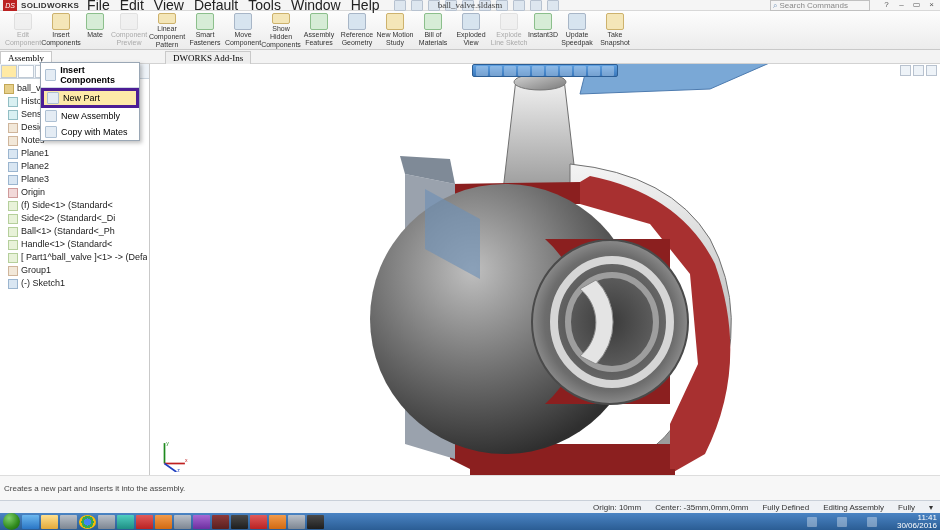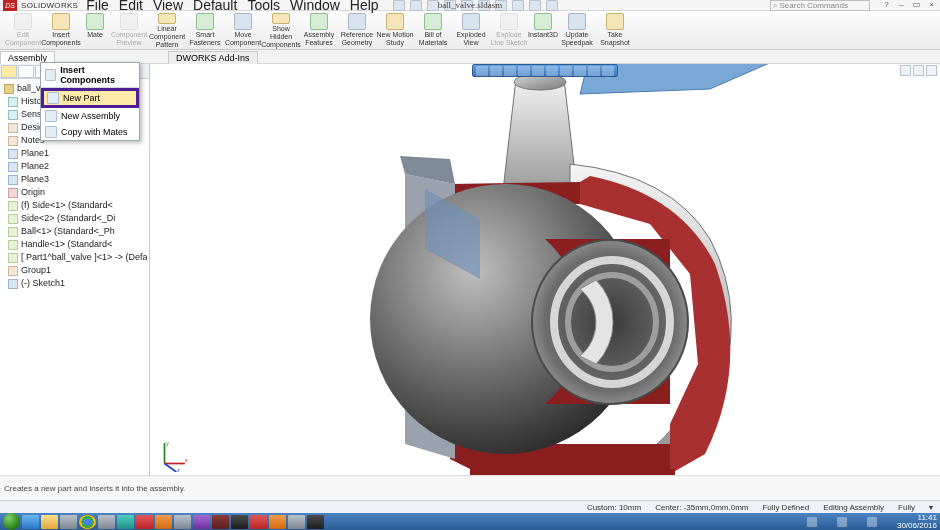--- a/index.html
+++ b/index.html
@@ -1,21 +1,21 @@
 <!DOCTYPE html>
 <html><head>
 <meta charset="utf-8">
 <style>
 * { margin: 0; padding: 0; box-sizing: border-box; font-family: "Segoe UI", Tahoma, sans-serif; }
 body { width: 940px; height: 530px; overflow: hidden; background: #fff; font-size: 10px; position: relative; }
 
 
 .title-bar { height: 11px; background: #f5f5f5; border-bottom: 1px solid #d8d8d8; display: flex; align-items: center; padding: 0 3px; }
 .sw-logo { width: 14px; height: 11px; background: #b22; margin-right: 4px; display: flex; align-items: center; justify-content: center; color: #fff; font-size: 7px; font-style: italic; }
-.sw-name { font-weight: normal; font-size: 8px; color: #333; letter-spacing: 0.3px; }
+.sw-name { font-weight: bold; font-size: 8px; color: #333; letter-spacing: 0.3px; }
 .menu-bar { display: flex; gap: 10px; margin-left: 8px; font-size: 14px; color: #222; }
 .menu-item { cursor: pointer; }
 .qat { margin-left: 14px; display: flex; gap: 5px; }
 .qat-icon { width: 12px; height: 11px; background: #dde6ef; border: 1px solid #b7c2d0; border-radius: 1px; }
 .doc-title { position: absolute; left: 50%; transform: translateX(-50%); font-size: 9px; color: #444; font-family: Liberation Serif, serif; }
 .search-box { position: absolute; right: 70px; top: 0; height: 11px; border: 1px solid #c0c0c0; width: 100px; font-size: 8px; padding: 0 2px; color: #888; display: flex; align-items: center; }
 .win-controls { position: absolute; right: 3px; top: 0; display: flex; gap: 4px; font-size: 8px; color: #555; }
 .win-btn { width: 11px; text-align: center; }
 
 
@@ -24,21 +24,21 @@
 .ribbon-btn.narrow { width: 30px; }
 .ribbon-icon { width: 18px; height: 17px; background: #d7e4ef; border: 1px solid #a8b6c7; border-radius: 2px; }
 .ribbon-icon.gold { background: #f4e6b8; border-color: #cdb26d; }
 .ribbon-icon.green { background: #d6ecd6; border-color: #8cbf8c; }
 .ribbon-icon.disabled { background: #ececec; border-color: #d0d0d0; opacity: 0.6; }
 .ribbon-label { font-size: 7px; color: #333; text-align: center; line-height: 8px; margin-top: 1px; }
 .ribbon-label.disabled { color: #aaa; }
 
 
 .tab-row { height: 14px; background: #f3f3f3; border-bottom: 1px solid #d2d2d2; display: flex; align-items: flex-end; font-size: 9px; }
-.tab { padding: 1px 7px; border: 1px solid #c9c9c9; border-bottom: none; background: #fff; margin-right: 1px; position: relative; top: 1px; }
+.tab { padding: 1px 7px; border: 1px solid #c9c9c9; border-bottom: none; background: #fff; margin-right: 1px; position: relative; top: 1px; font-family: Liberation Serif, serif; }
 .tab.inactive { background: #eee; }
 
 
 .dropdown-menu { position: absolute; top: 62px; left: 40px; width: 100px; background: #fff; border: 1px solid #9aa7b5; box-shadow: 2px 2px 4px rgba(0,0,0,0.25); z-index: 50; }
 .dropdown-item { display: flex; align-items: center; padding: 2px 4px; font-size: 9px; }
 .dropdown-item.selected { background: #fde9a8; border: 3px solid #4c1d95; padding: 1px 3px; }
 .dd-icon { width: 12px; height: 12px; background: #e4ecf4; border: 1px solid #adc0d3; margin-right: 4px; border-radius: 1px; }
 
 
 .left-panel { position: absolute; top: 64px; left: 0; width: 150px; height: 430px; border-right: 1px solid #c9c9c9; background: #fff; overflow: hidden; }
@@ -421,21 +421,21 @@
     <div class="btab-sc">‹</div>
     <div class="btab-sc">›</div>
     <div class="btab-sc">»</div>
   </div>
   <div class="btab">Model</div>
   <div class="btab inactive">3D Views</div>
   <div class="btab inactive">Motion Study 1</div>
 </div>
 
 <div class="status-bar">
-  <span class="status-seg">Custom: 10mm</span>
+  <span class="status-seg">Origin: 10mm</span>
   <span class="status-seg">Center: -35mm,0mm,0mm</span>
   <span class="status-seg">Fully Defined</span>
   <span class="status-seg">Editing Assembly</span>
   <span class="status-seg">Fully</span>
   <span class="status-seg">▾</span>
 </div>
 
 <div class="taskbar">
   <div class="tb-start"></div>
   <div class="tb-icon tb-ie"></div>

